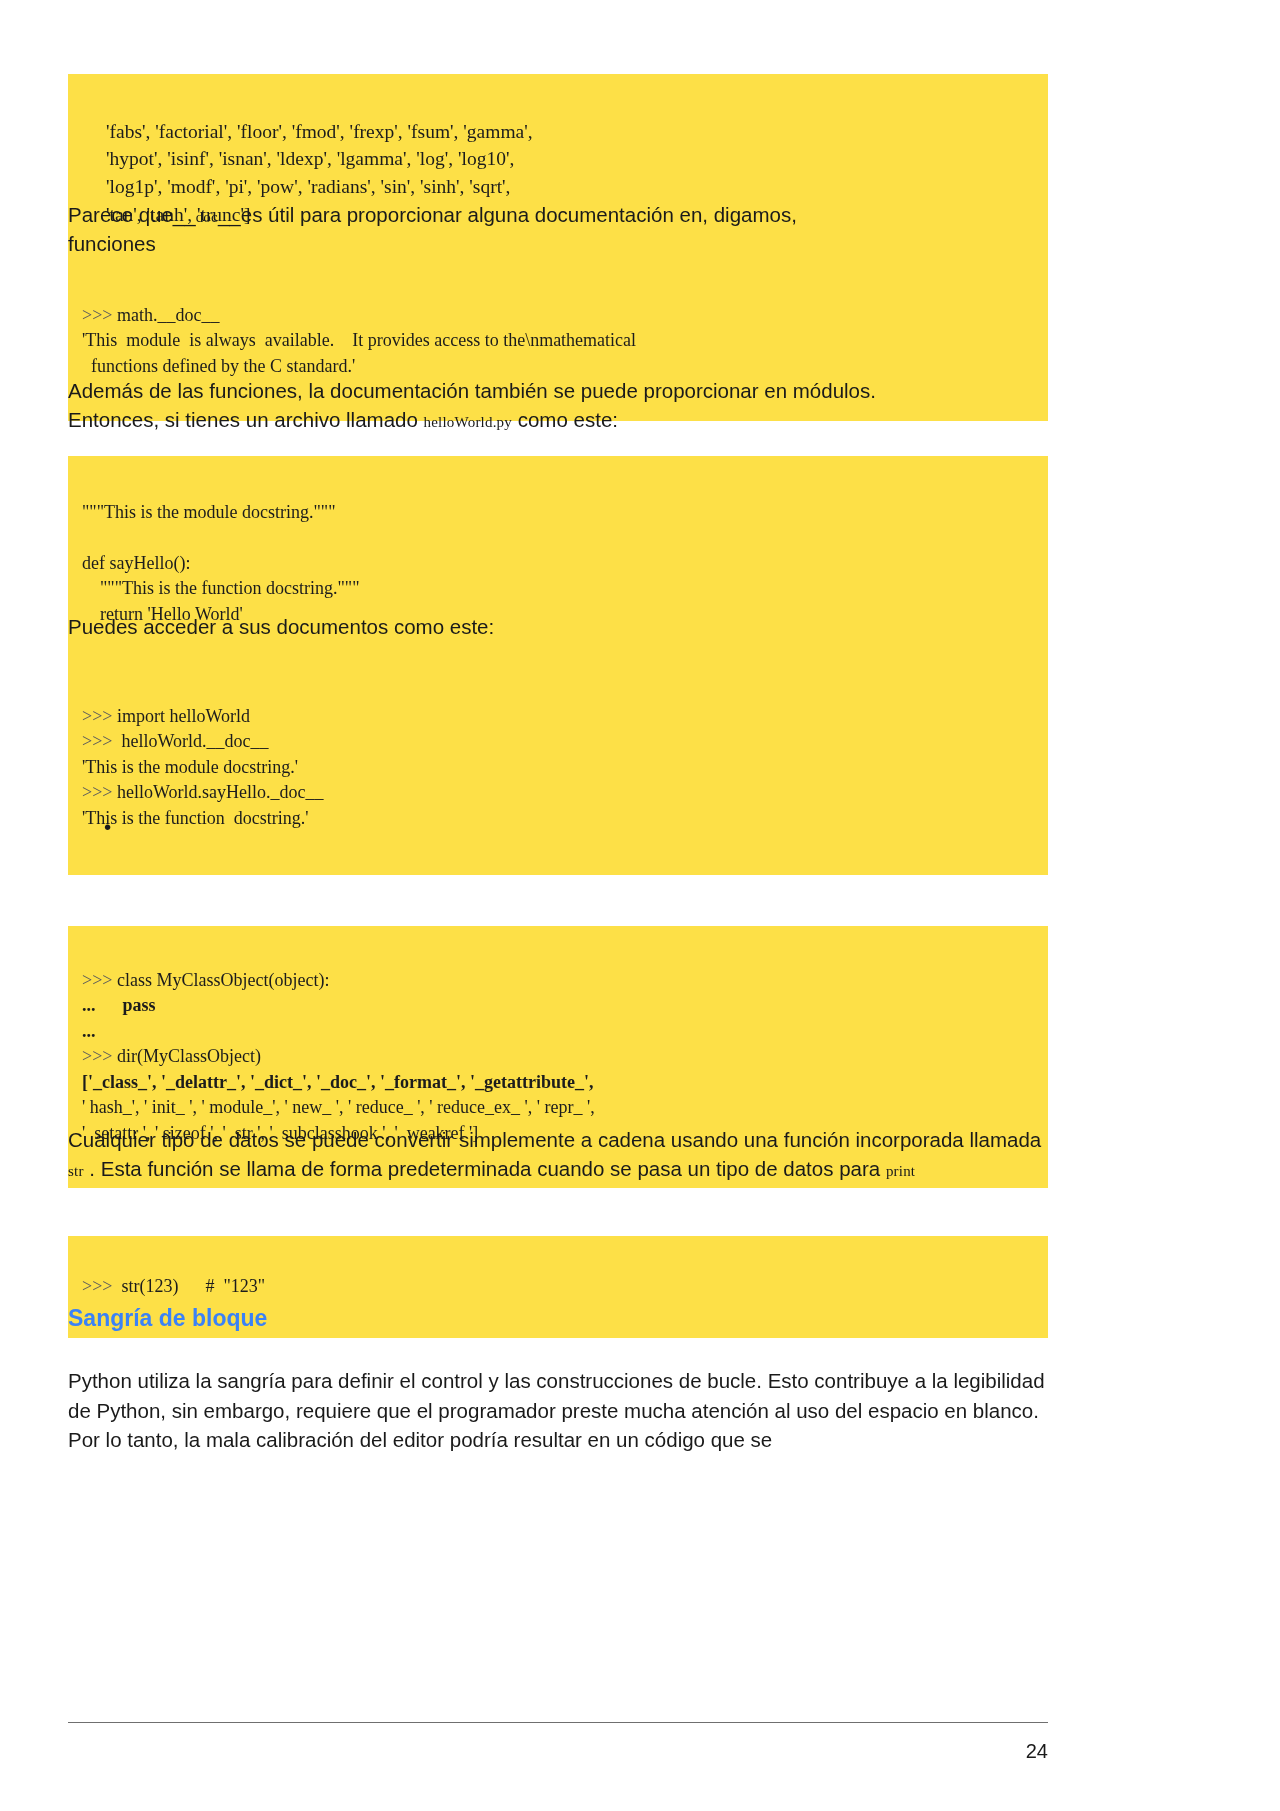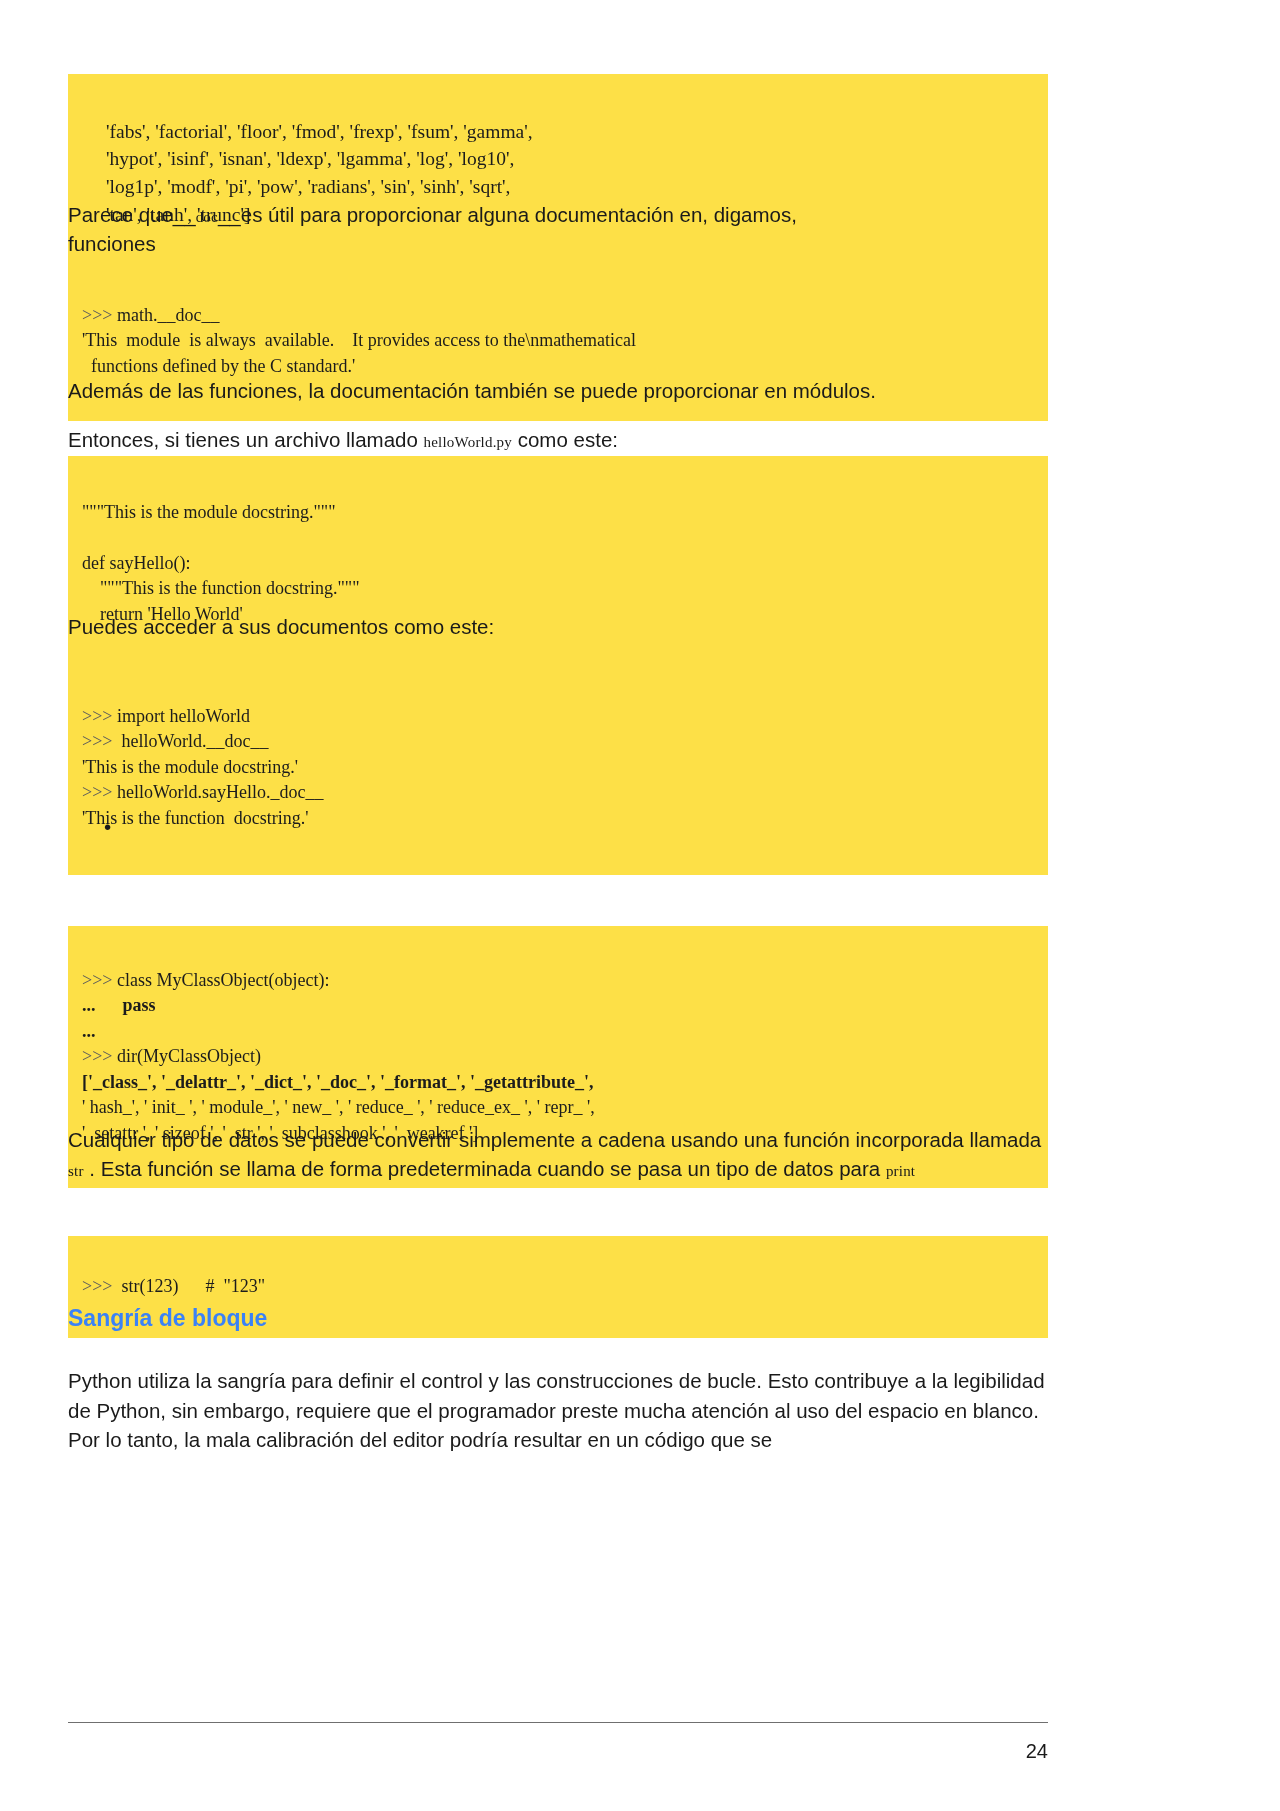--- a/index.html
+++ b/index.html
@@ -101,21 +101,21 @@
   <p class="body" style="position:absolute; left:68px; top:200px; width:791px;"><span>Parece que</span><span class="underscore-inline">__</span><span class="mono-inline">doc</span><span class="underscore-inline">__</span><span>es útil para proporcionar alguna documentación en, digamos, funciones</span></p>
 
   <div class="code code-md" style="position:absolute; left:68px; top:262px; width:980px; padding:15px 14px 16px 14px;">
 <span class="muted">&gt;&gt;&gt;</span> <span>math.__doc__</span>
 <span>'This  module  is always  available.    It provides access to the\nmathematical</span>
   <span>functions defined by the C standard.'</span>
   </div>
 
   <div style="position:absolute; left:68px; top:376px; width:980px;">
     <p class="body">Además de las funciones, la documentación también se puede proporcionar en módulos.</p>
-    <p class="body" style="margin-top:20px;"><span>Entonces, si tienes un archivo llamado</span> <span class="mono-inline">helloWorld.py</span> <span>como este:</span></p>
+    <p class="body" style="margin-top:0;"><span>Entonces, si tienes un archivo llamado</span> <span class="mono-inline">helloWorld.py</span> <span>como este:</span></p>
   </div>
 
   <div class="code code-md" style="position:absolute; left:68px; top:456px; width:980px; padding:18px 14px 20px 14px;">
 <span>"""This is the module docstring."""</span>
 <span></span>
 <span>def sayHello():</span>
 <span>    """This is the function docstring."""</span>
 <span>    return 'Hello World'</span>
   </div>
 

